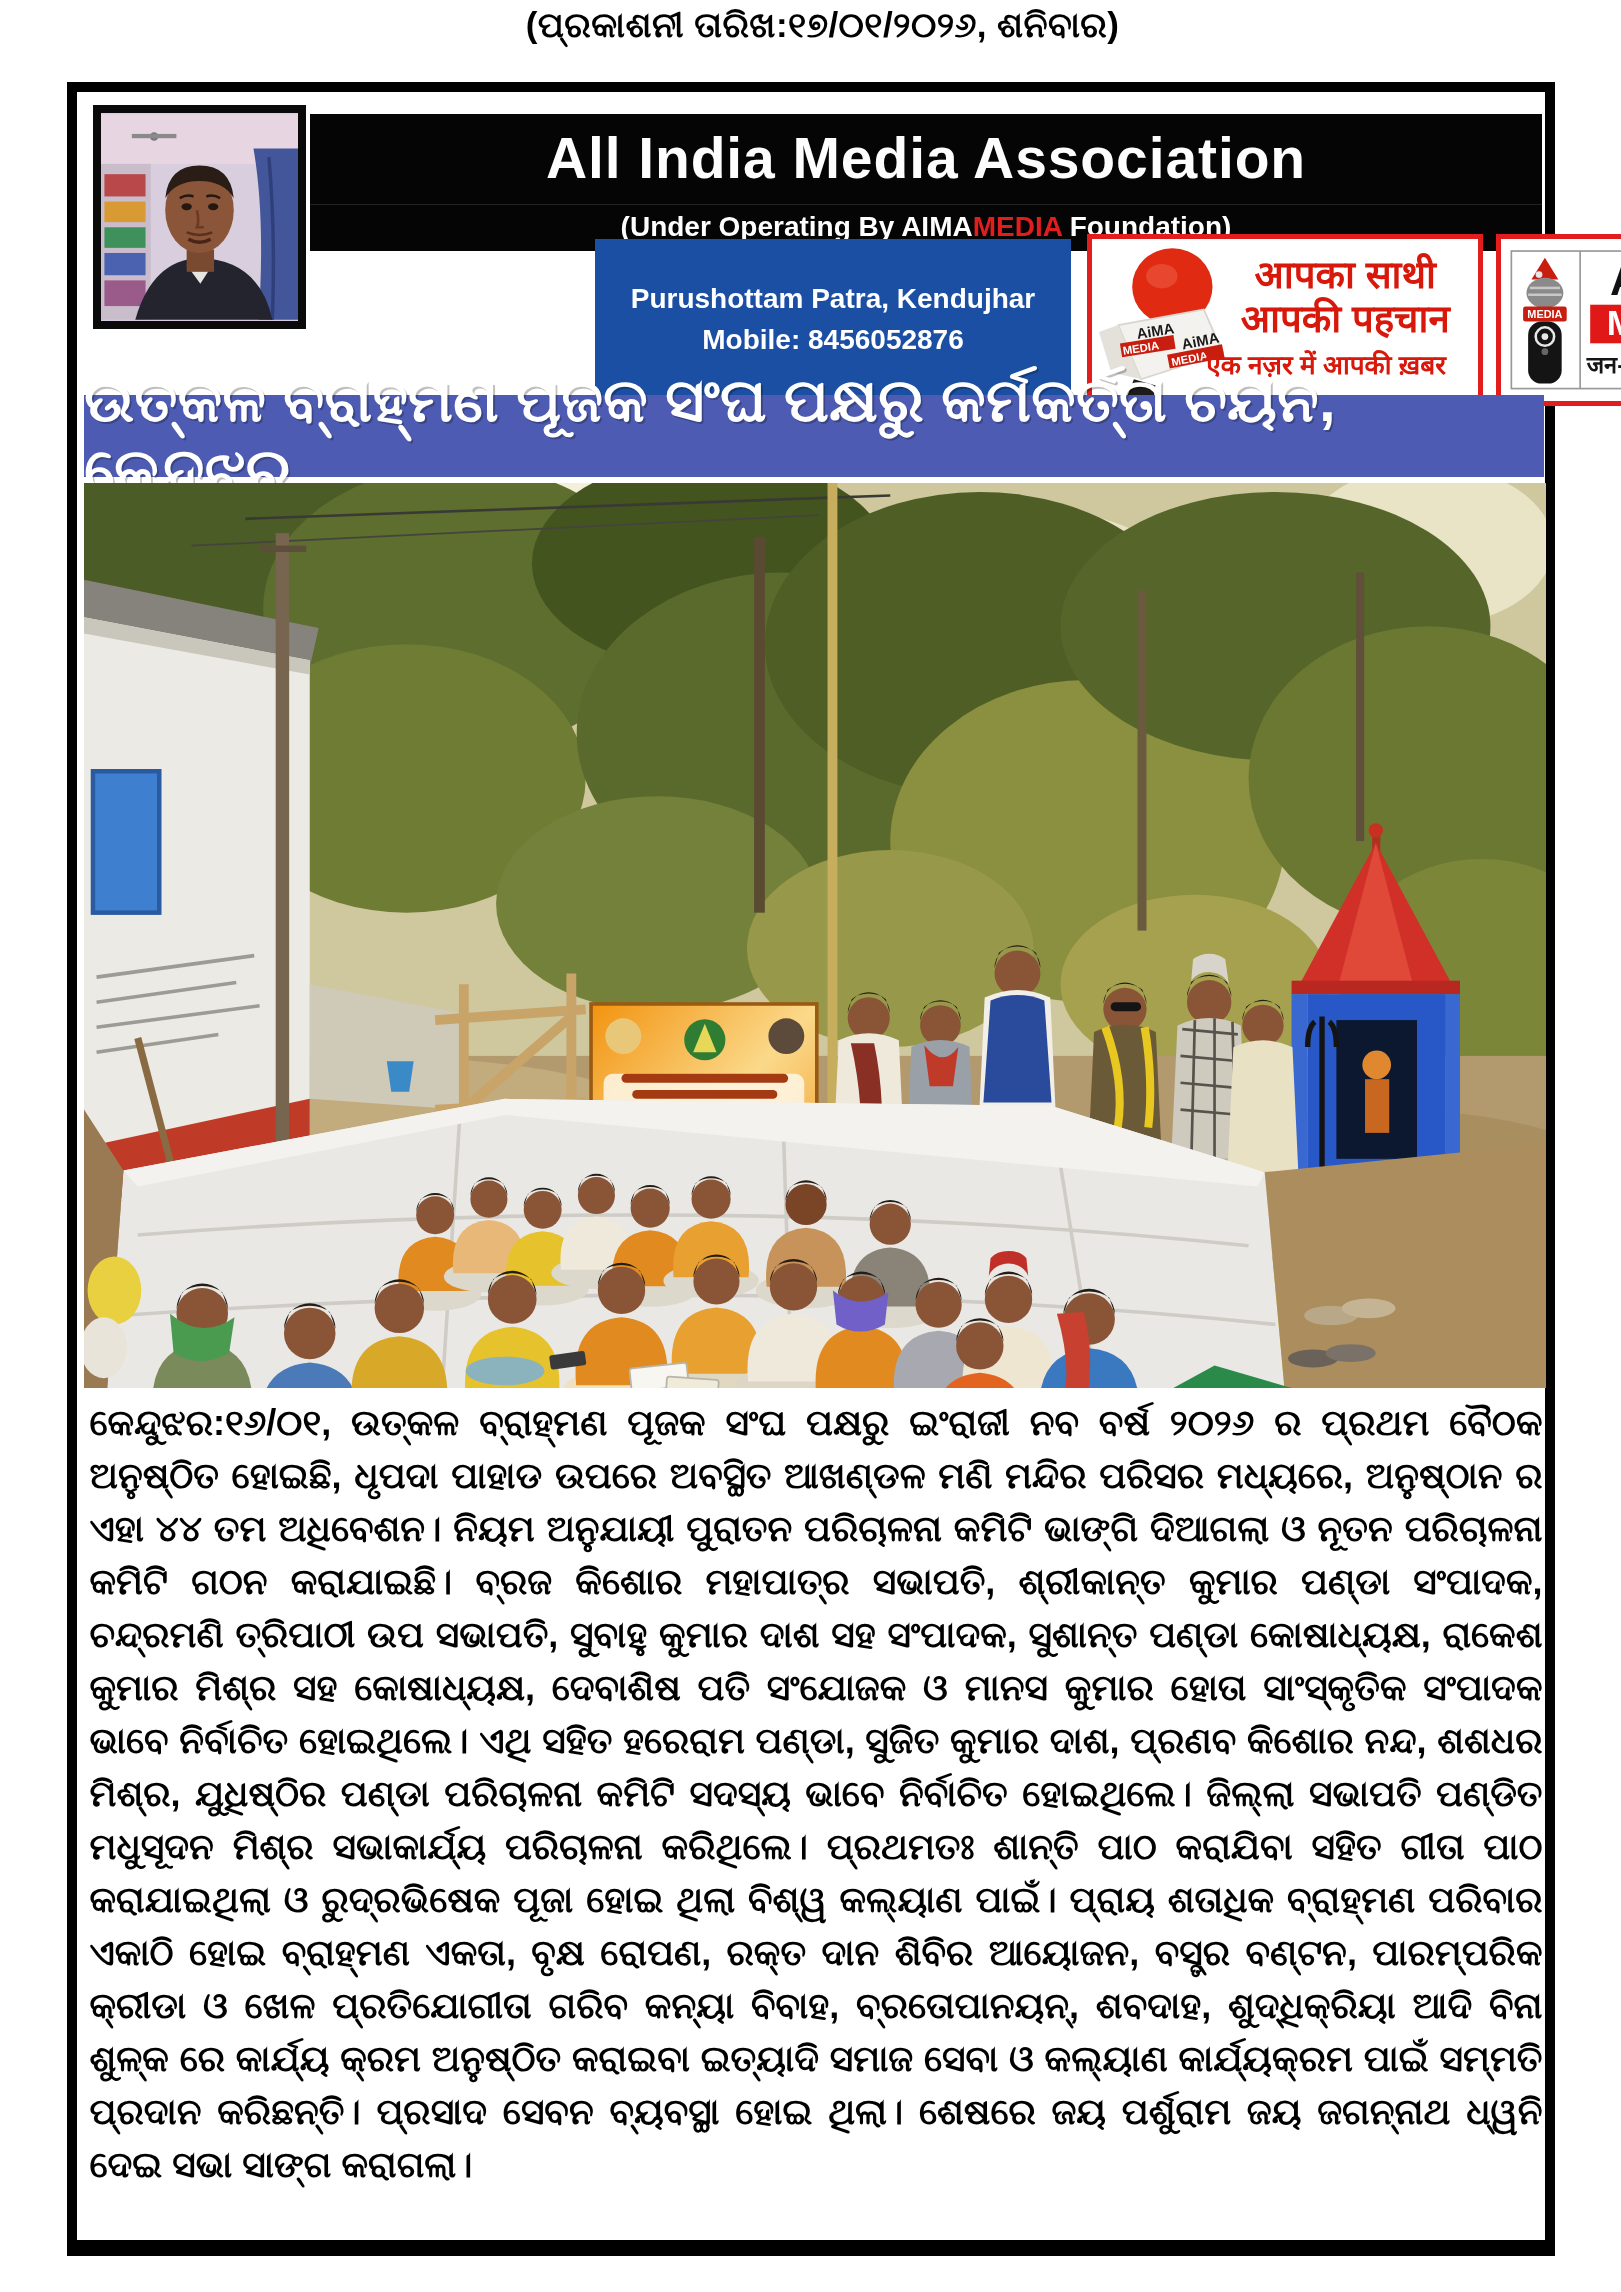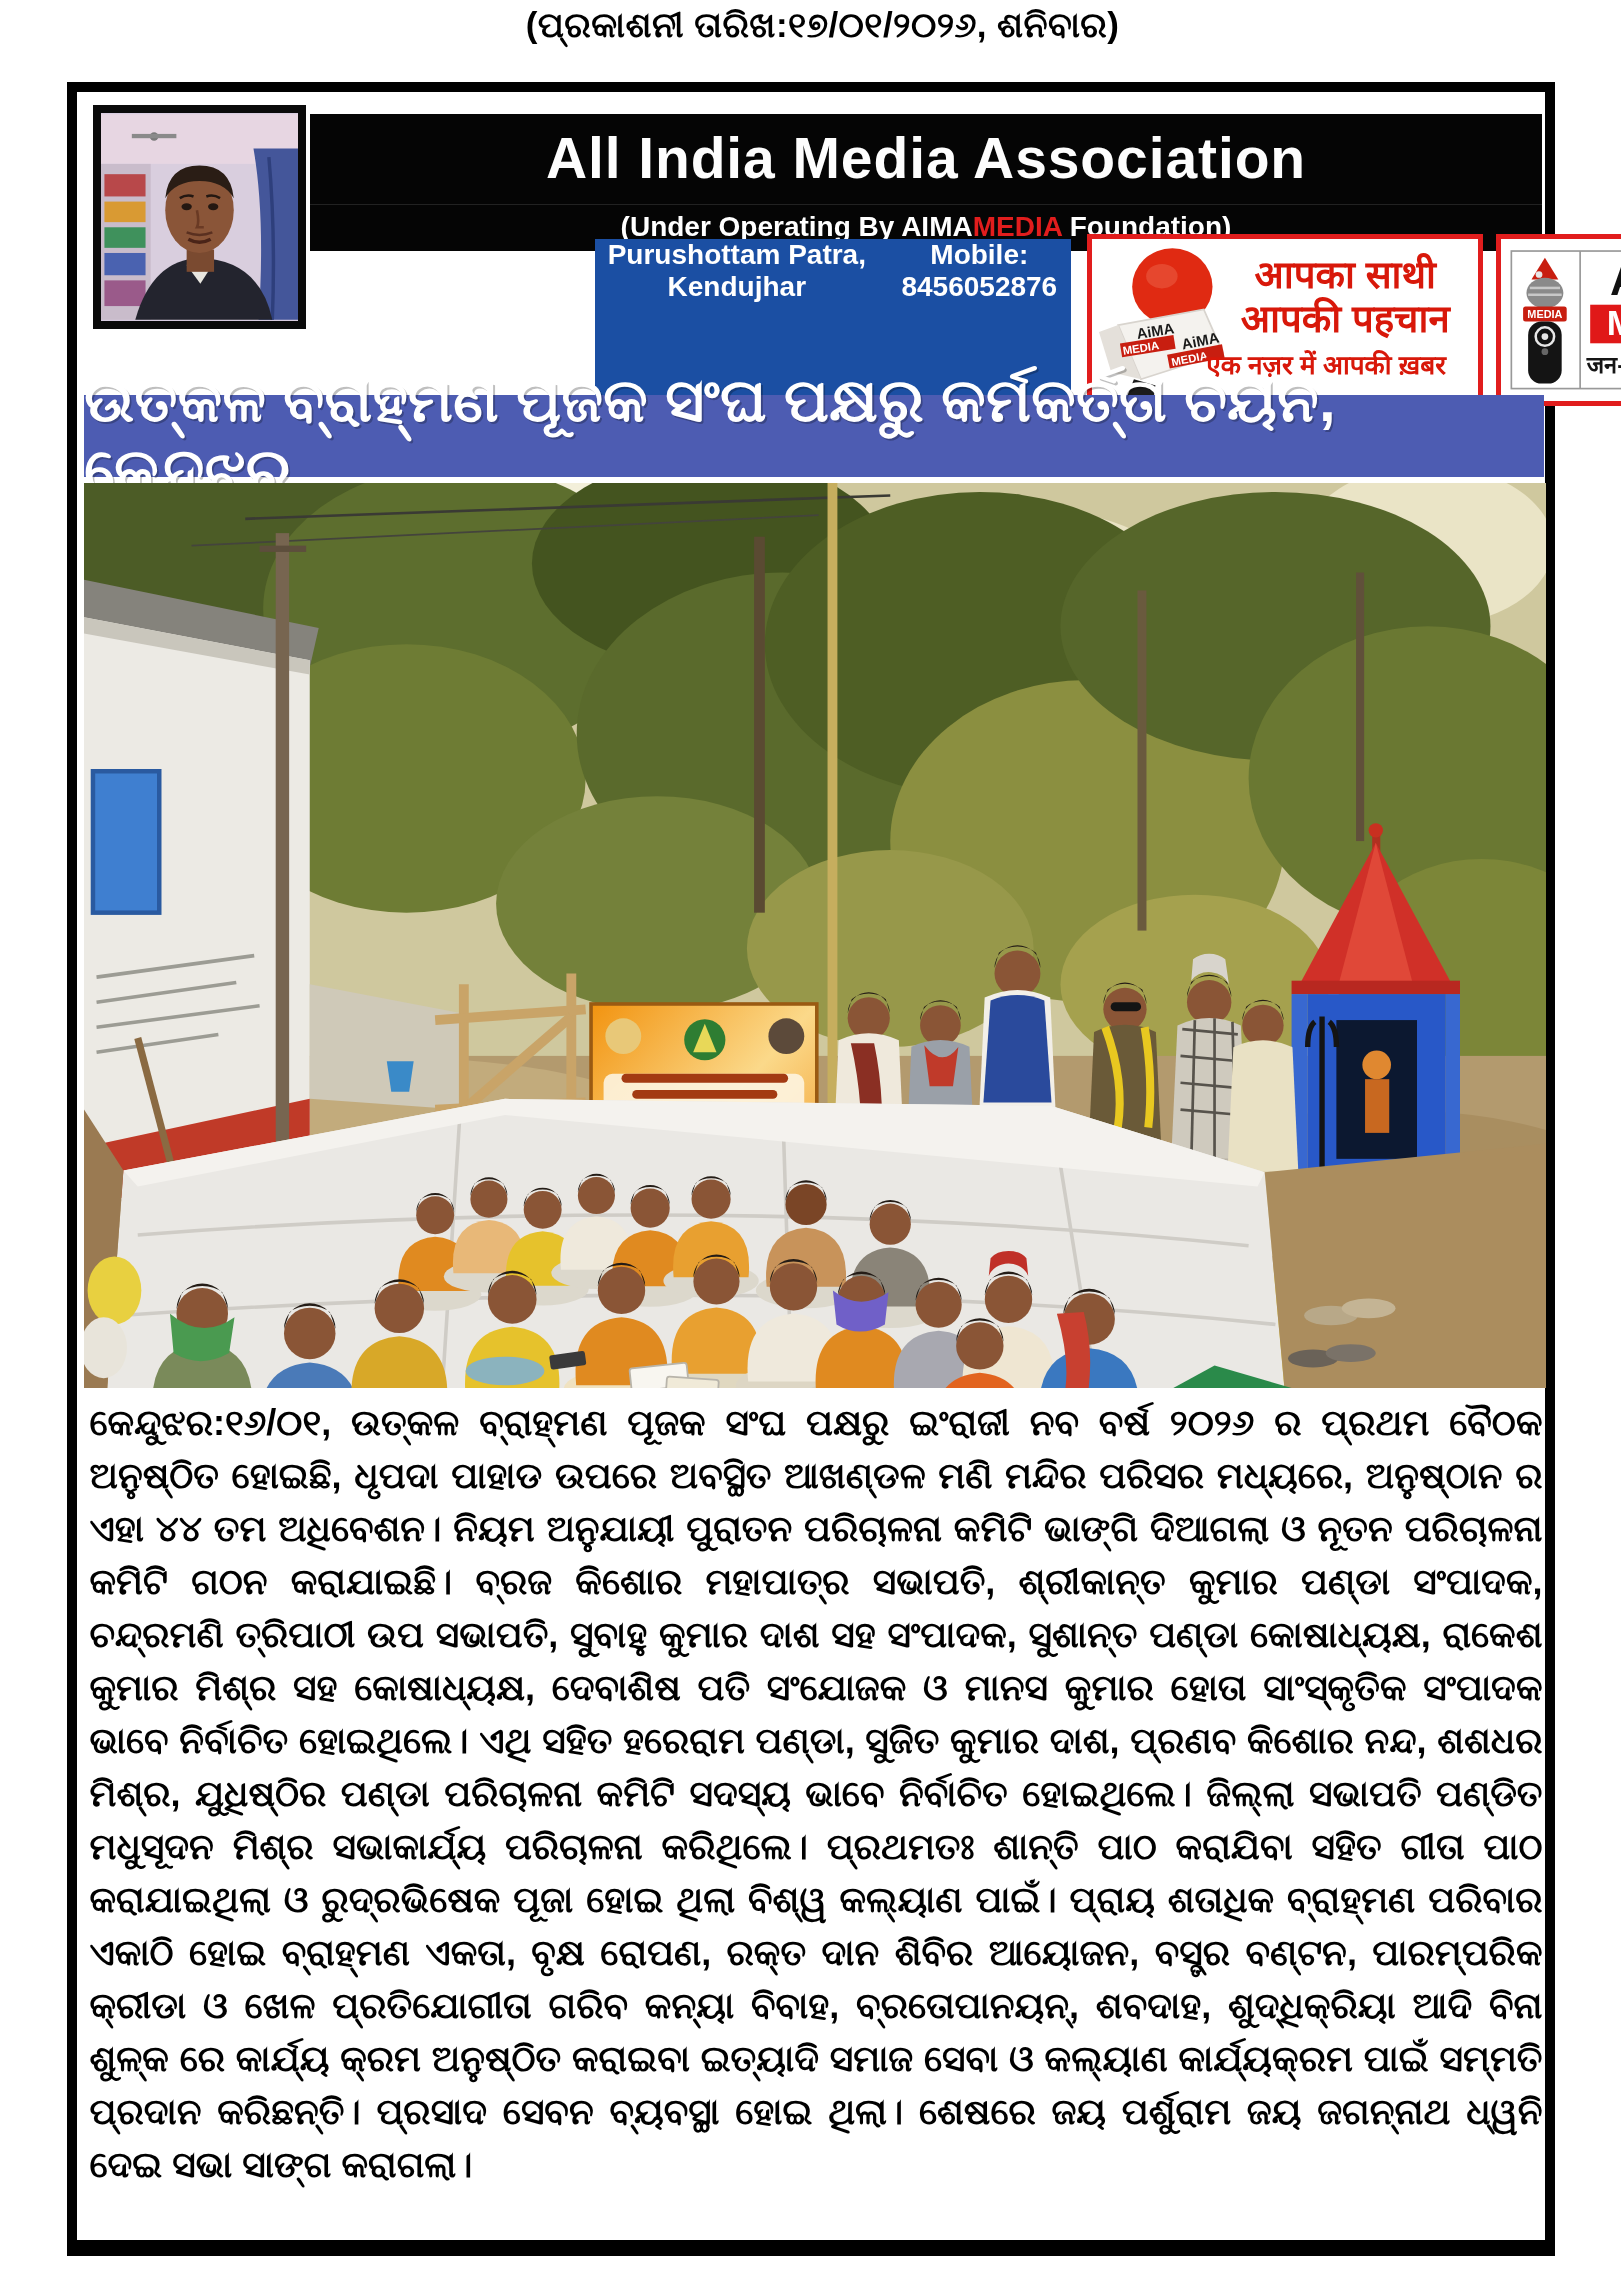--- a/index.html
+++ b/index.html
@@ -22,21 +22,21 @@
   .title-black { position:absolute; left:0; top:0; width:100%; height:90px; background:#050505;
     color:#fff; display:flex; flex-direction:column; justify-content:center; align-items:center; }
   .title-black h1 { font-size:57px; font-weight:800; letter-spacing:0.9px; line-height:1; color:#fdfdfd; white-space:nowrap; }
   .subtitle { position:absolute; left:0; top:90px; width:100%; height:47px; background:#050505;
     color:#fff; font-size:28px; font-weight:700; text-align:center; line-height:43px; border-top:1.8px solid #222; }
   .subtitle .red { color:#e11d1d; }
 
   .info-row { position:absolute; left:0; top:120px; width:1467px; height:170px; }
   .member-box { position:absolute; left:285px; top:5.4px; width:476px; height:161px; background:#1b4fa3;
     color:#fff; font-weight:700; font-size:28px; text-align:center;
-    display:flex; flex-direction:row; justify-content:center; gap:9px; }
+    display:flex; flex-direction:column; justify-content:center; gap:9px;align-items:center; }
   .mic-box { position:absolute; left:777px; top:0; width:396px; height:170px; background:#fff;
     border:5.4px solid #e11d1d; }
   .mic-box svg { display:block; width:100%; height:100%; }
   .logo-box { position:absolute; left:1186px; top:0; width:276px; height:172px; background:#fff;
     border:5.4px solid #e11d1d; padding:7.2px; }
   .logo-box svg { display:block; width:100%; height:100%; }
 
   .headline { position:absolute; left:7.2px; top:303px; width:1460px; height:82px; background:#4d5cb2;
     color:#fff; display:flex; align-items:center; justify-content:center;
     font-size:60px; font-weight:800; letter-spacing:0.4px; text-shadow:1.8px 1.8px 0 rgba(0,0,0,0.25); }

